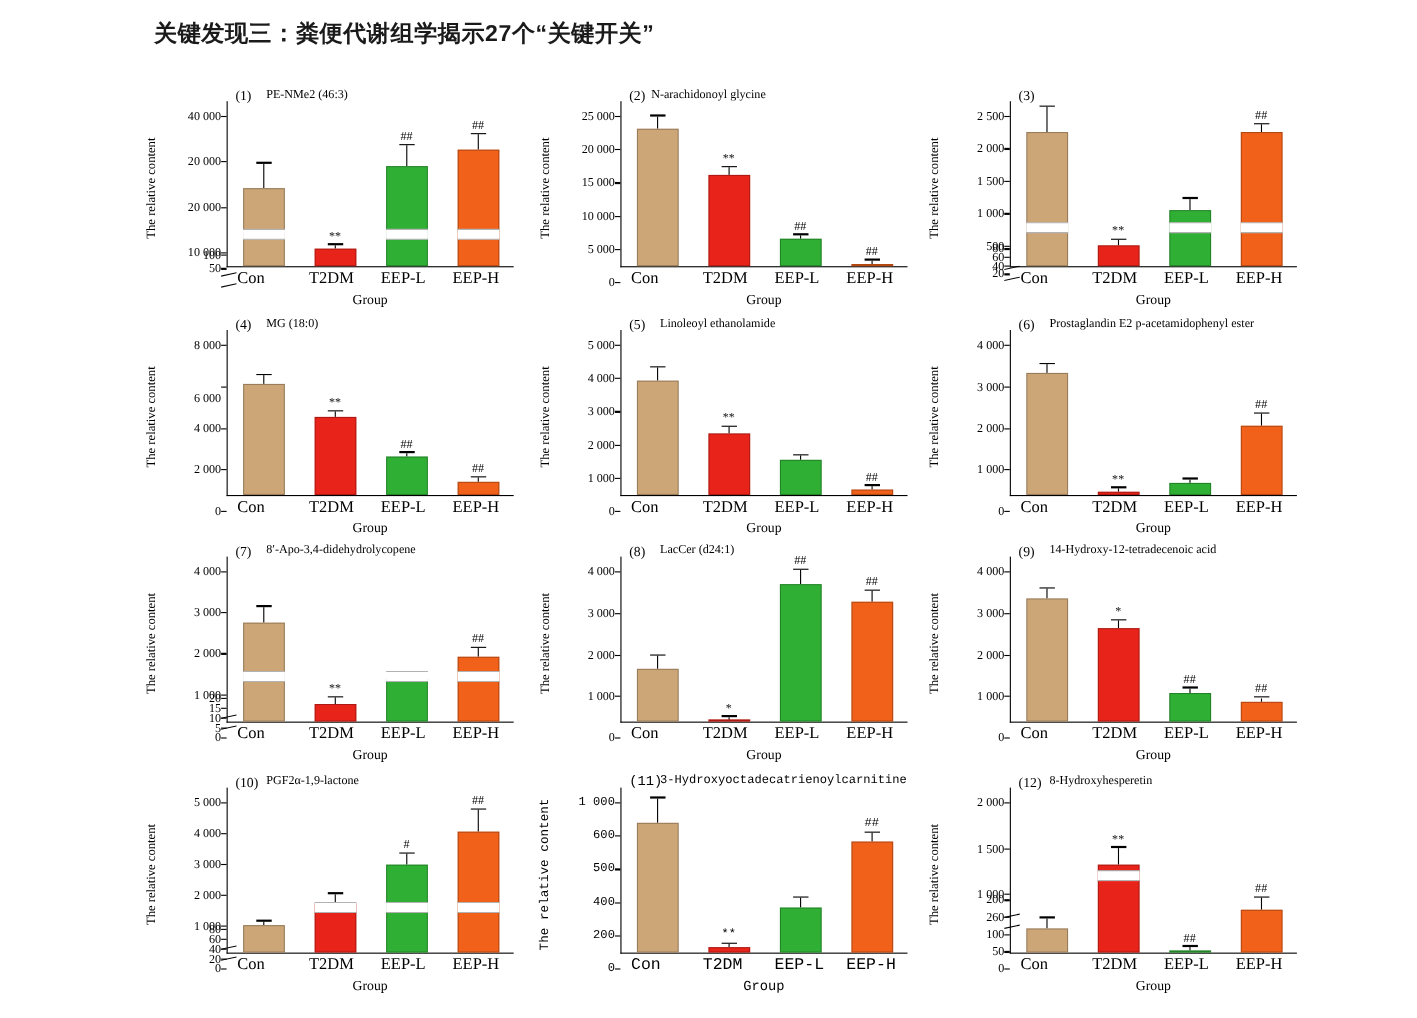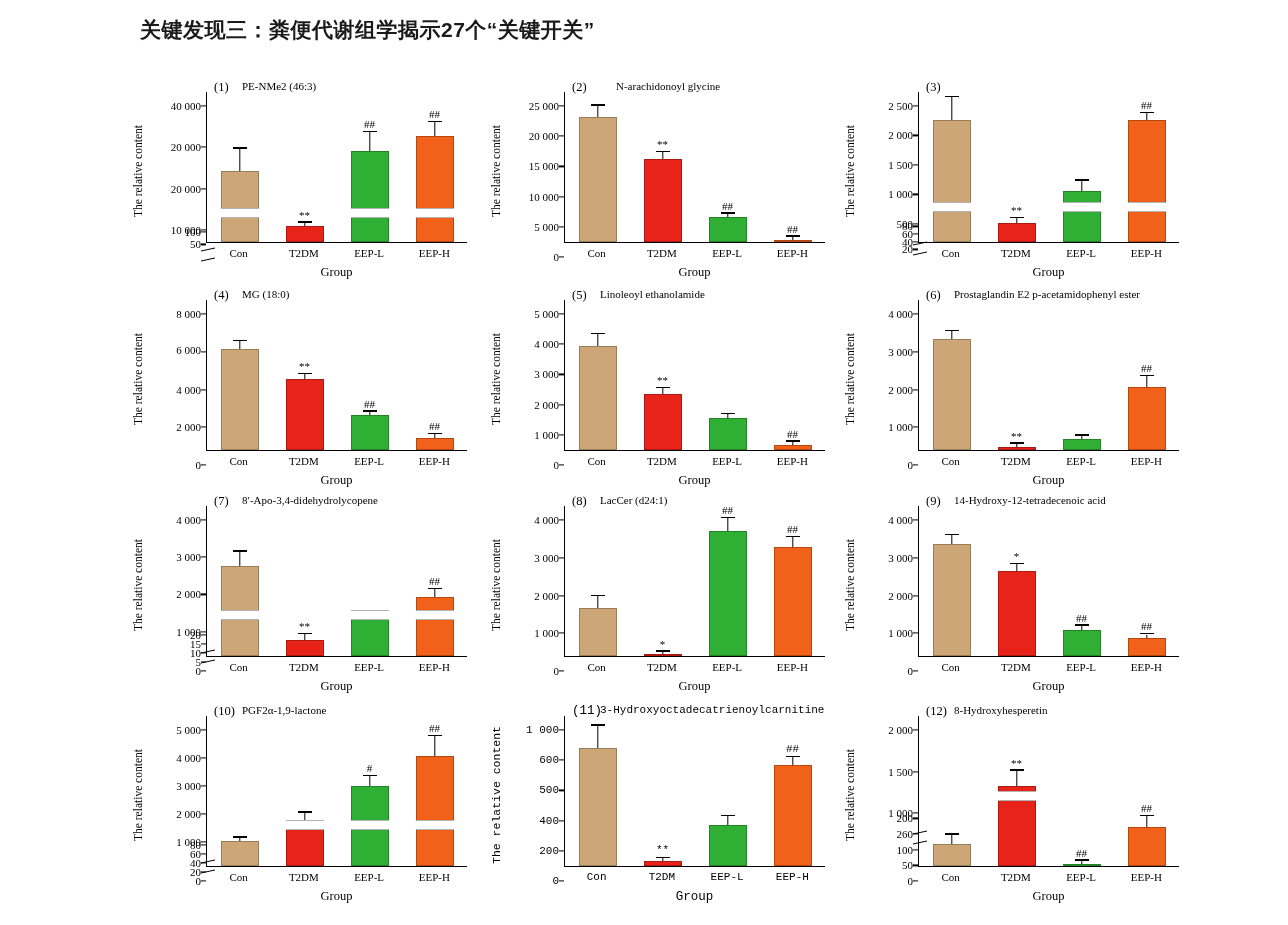--- a/index.html
+++ b/index.html
@@ -80,21 +80,21 @@
     transform:translateX(-50%);
   }
   .sig{
     position:absolute;left:50%;transform:translateX(-50%);
     font-size:11px;white-space:nowrap;
   }
   .xlabels{
     position:absolute;left:76px;right:8px;bottom:22px;height:16px;
     display:flex;justify-content:space-around;align-items:center;
   }
-  .xlab{width:46px;text-align:center;font-size:11px;}
+  .xlab{width:46px;text-align:left;font-size:15px;}
   .xaxis-title{
     position:absolute;left:76px;right:8px;bottom:3px;
     text-align:center;font-size:12.5px;
   }
   
   .breakmark{
     position:absolute;left:-1px;width:14px;height:9px;background:#fff;
     border-top:1.3px solid #000;border-bottom:1.3px solid #000;
     transform:skewY(-12deg);
   }
@@ -165,21 +165,21 @@
         <div class="xlab">Con</div>
         <div class="xlab">T2DM</div>
         <div class="xlab">EEP-L</div>
         <div class="xlab">EEP-H</div>
       </div>
       <div class="xaxis-title">Group</div>
     </div>
     <div class="panel" style="left: 358px; top: 0px;">
       <div class="ylabel">The relative content</div>
       <div class="panelnum" style="left: 84px; top: 2px;">(2)</div>
-      <div class="ptitle" style="left: 128px; top: 2px;">N-arachidonoyl glycine</div>
+      <div class="ptitle" style="left: 104px; top: 2px;">N-arachidonoyl glycine</div>
       <div class="ticks">
         <div class="tick" style="top: 14px;">25 000</div>
         <div class="tickmark" style="top: 14px;"></div>
         <div class="tick" style="top: 44.2px;">20 000</div>
         <div class="tickmark" style="top: 44.2px;"></div>
         <div class="tick" style="top: 74.4px;">15 000</div>
         <div class="tickmark" style="top: 74.4px;"></div>
         <div class="tick" style="top: 104.6px;">10 000</div>
         <div class="tickmark" style="top: 104.6px;"></div>
         <div class="tick" style="top: 134.8px;">5 000</div>
@@ -286,21 +286,21 @@
       </div>
       <div class="xaxis-title">Group</div>
     </div>
     <div class="panel" style="left: 0px; top: 208px;">
       <div class="ylabel">The relative content</div>
       <div class="panelnum" style="left: 84px; top: 2px;">(4)</div>
       <div class="ptitle" style="left: 112px; top: 2px;">MG (18:0)</div>
       <div class="ticks">
         <div class="tick" style="top: 14px;">8 000</div>
         <div class="tickmark" style="top: 14px;"></div>
-        <div class="tick" style="top: 50px; font-family: Liberation Serif, serif;">6 000</div>
+        <div class="tick" style="top: 62px; font-family: Liberation Serif, serif;">6 000</div>
         <div class="tickmark" style="top: 51.75px;"></div>
         <div class="tick" style="top: 89.5px;">4 000</div>
         <div class="tickmark" style="top: 89.5px;"></div>
         <div class="tick" style="top: 127.25px;">2 000</div>
         <div class="tickmark" style="top: 127.25px;"></div>
         <div class="tick" style="top: 165px;">0</div>
         <div class="tickmark" style="top: 165px;"></div>
       </div>
       <div class="plot">
         <div class="bars">

